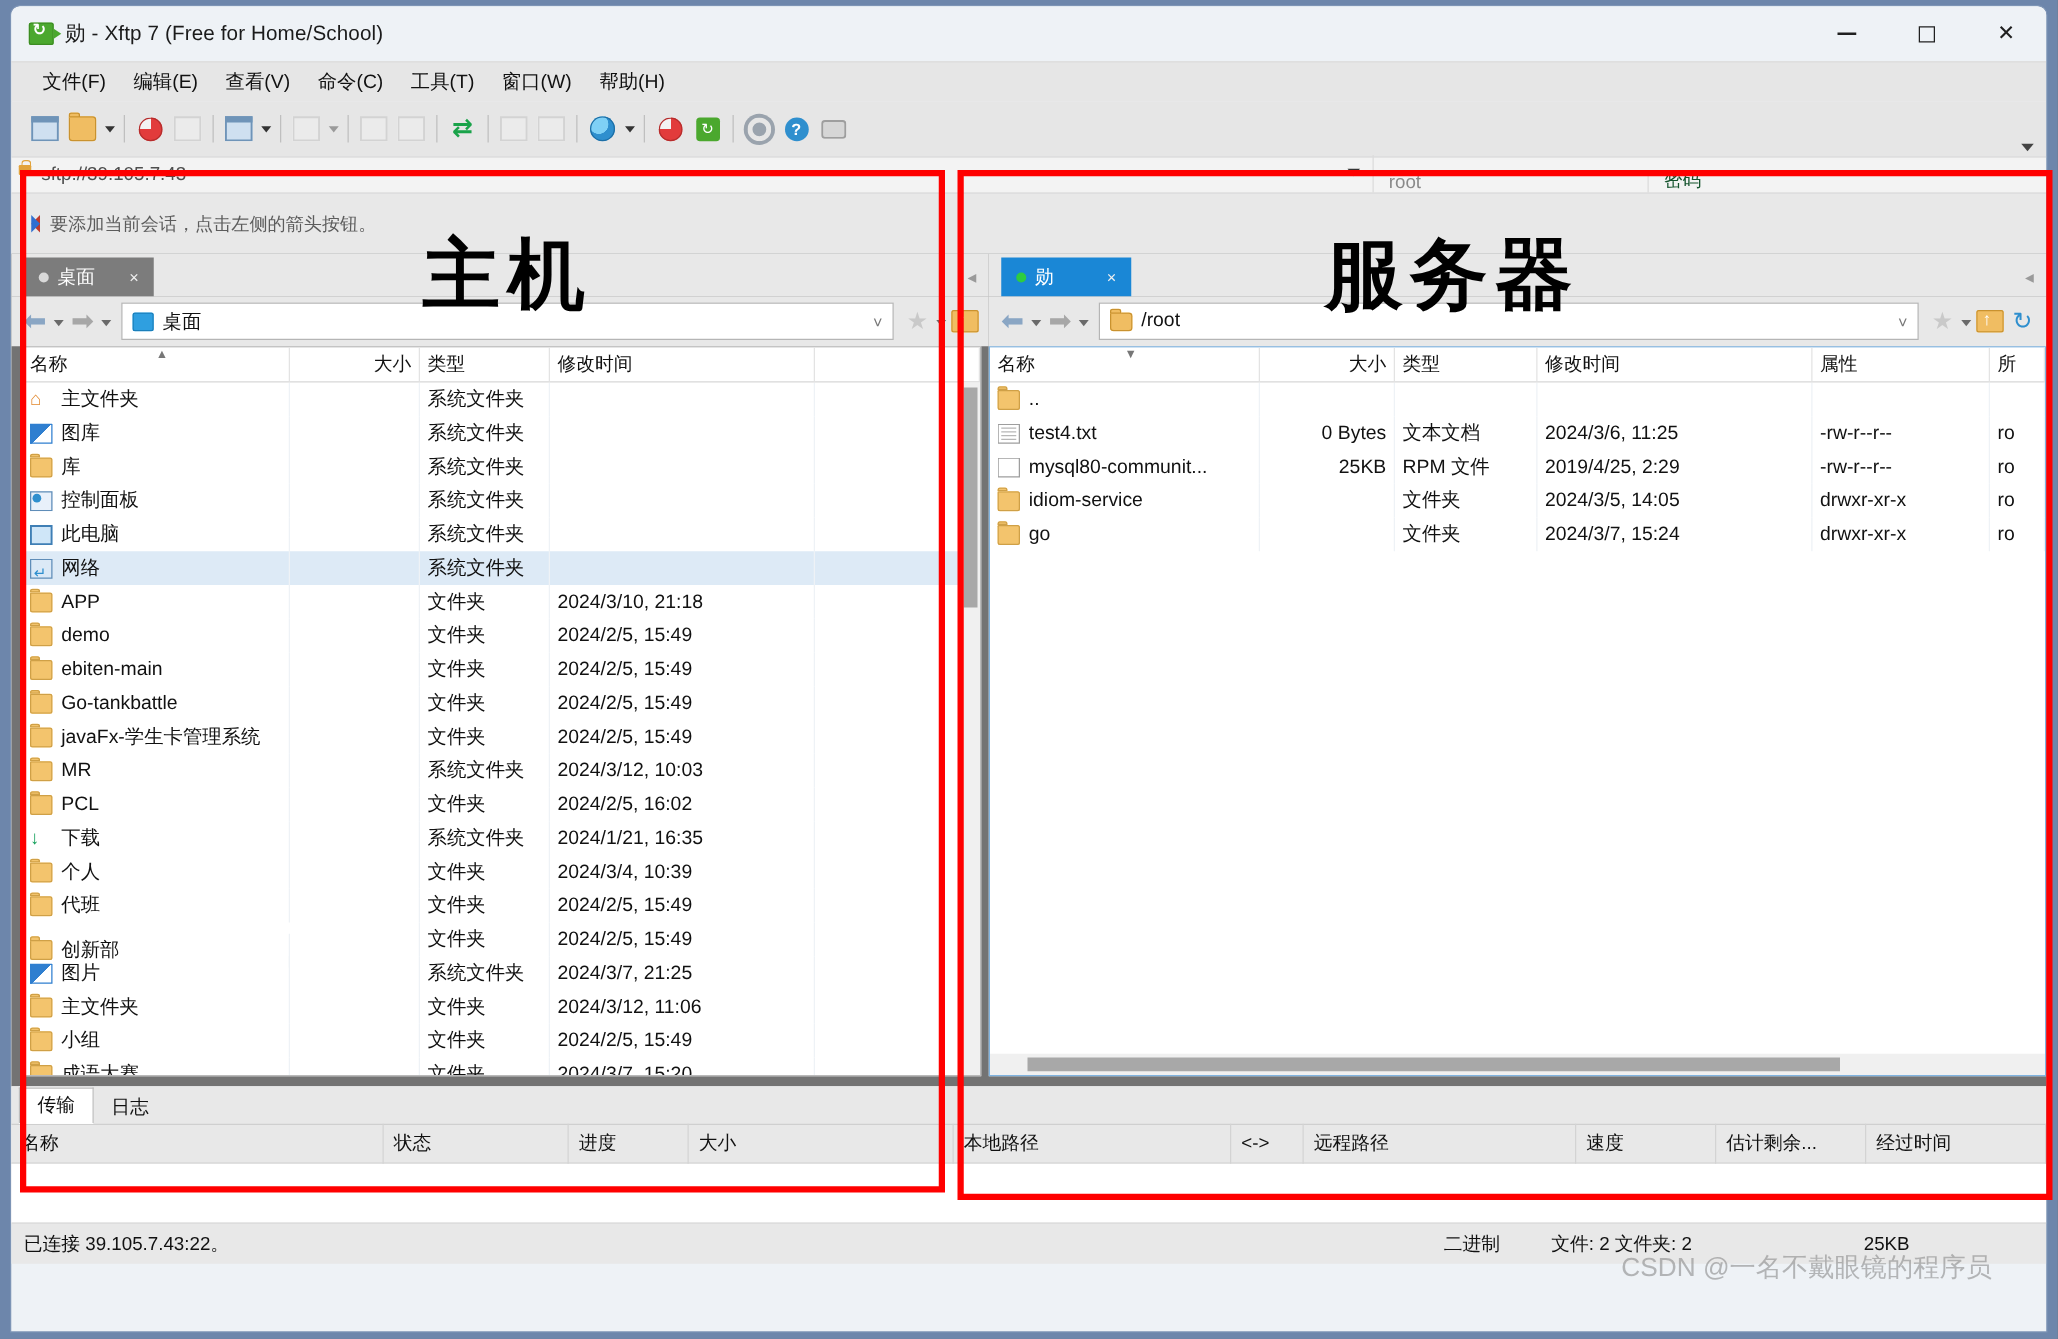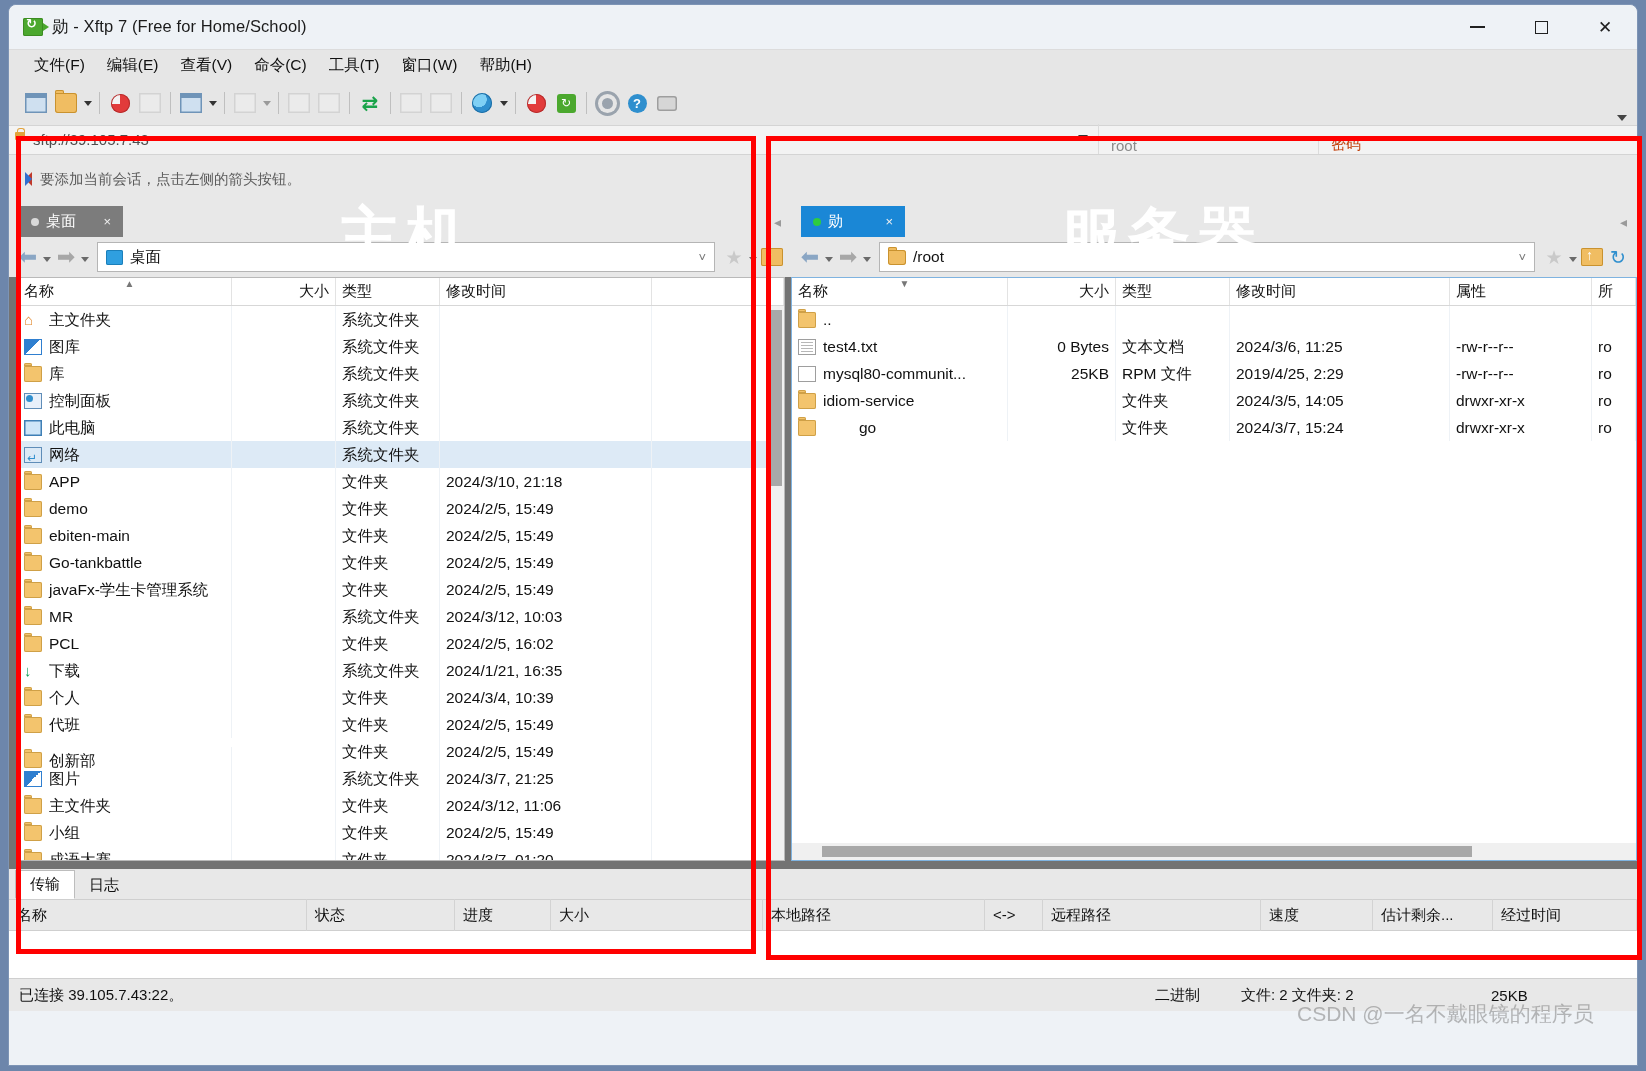--- a/index.html
+++ b/index.html
@@ -89,21 +89,21 @@
   }
   .addr-url {
     flex: 0 0 1090px; display: flex; align-items: center; height: 30px;
     padding-left: 24px; font-size: 15px; color: #4e4e4e; position: relative;
     border-right: 1px solid #dcdcdc;
   }
   .lock { position:absolute; left:6px; top:8px; width:10px; height:8px; background:#e2a33c; border-radius:1px; }
   .lock:before{content:""; position:absolute; left:2px; top:-4px; width:6px; height:5px; border:1.6px solid #e2a33c; border-bottom:none; border-radius:3px 3px 0 0;}
   .addr-caret { position: absolute; right: 10px; top: 11px; border-left:5px solid transparent;border-right:5px solid transparent;border-top:6px solid #333; }
   .addr-user { flex: 0 0 220px; padding-left: 12px; font-size: 15px; color: #8a8a8a; border-right: 1px solid #dcdcdc; }
-  .addr-pass { flex: 1; padding-left: 12px; font-size: 15px; color: #c2410c; }
+  .addr-pass { flex: 1; padding-left: 12px; font-size: 15px; color: #14532d; }
 
   
   .notice {
     height: 48px; background: #e8e8e8; display: flex; align-items: center;
     padding-left: 16px; font-size: 14.5px; color: #5c5c5c;
   }
   .notice-arrow { width:0;height:0; border-left:7px solid #2f6fd0; border-top:7px solid transparent; border-bottom:7px solid transparent; margin-right:8px; }
   .notice-arrow2 { width:0;height:0; border-right:7px solid #c0392b; border-top:7px solid transparent; border-bottom:7px solid transparent; margin-right:-7px; }
 
   
@@ -188,21 +188,21 @@
 
   
   .statusbar { height: 32px; background: #e8e8e8; display: flex; align-items: center; font-size: 15px; color: #111; position: relative; }
   .st-left { padding-left: 10px; }
   .st-mid { position: absolute; left: 1146px; }
   .st-files { position: absolute; left: 1232px; }
   .st-size { position: absolute; left: 1482px; }
 
   
   .redbox { position: absolute; border: 5px solid #ff0000; pointer-events: none; }
-  .redlabel { position: absolute; color: #ffffff; font-size: 62px; font-weight: bold; letter-spacing: 6px; pointer-events: none; font-family: "DejaVu Sans", sans-serif; margin-top: 16px; }
+  .redlabel { position: absolute; color: #000000; font-size: 62px; font-weight: bold; letter-spacing: 6px; pointer-events: none; font-family: "DejaVu Sans", sans-serif; }
   .watermark { position: absolute; color: rgba(130,130,130,.55); font-size: 21px; pointer-events: none; }
 </style>
 </head>
 <body>
 
 <div id="app">
 
   <div class="titlebar">
     <div class="app-icon"></div>
     <div class="title-text">勋 - Xftp 7 (Free for Home/School)</div>
@@ -560,21 +560,21 @@
               <div class="fc " style="width: 212px;">2024/2/5, 15:49</div>
               <div class="fc " style="flex: 1 1 0%;"></div>
             </div>
             <div class="frow">
               <div class="fc name" style="width: 214px;">
                 <span class="ficon fi-folder"></span>
                 <span>成语大赛</span>
               </div>
               <div class="fc num" style="width: 104px;"></div>
               <div class="fc " style="width: 104px;">文件夹</div>
-              <div class="fc " style="width: 212px;">2024/3/7, 01:20</div>
+              <div class="fc " style="width: 212px;">2024/3/7, 15:20</div>
               <div class="fc " style="flex: 1 1 0%;"></div>
             </div>
           </div>
         <div class="vscroll">
           <div class="vthumb" style="top:4px;height:176px"></div>
         </div>
       </div>
     </div>
 
     <div class="pane pane-right">
@@ -664,21 +664,21 @@
                 <span class="ficon fi-folder"></span>
                 <span>idiom-service</span>
               </div>
               <div class="fc num" style="width: 108px;"></div>
               <div class="fc " style="width: 114px;">文件夹</div>
               <div class="fc " style="width: 220px;">2024/3/5, 14:05</div>
               <div class="fc " style="width: 142px;">drwxr-xr-x</div>
               <div class="fc " style="flex: 1 1 0%;">ro</div>
             </div>
             <div class="frow">
-              <div class="fc name" style="width: 216px; gap: 36px;">
+              <div class="fc name" style="width: 216px;">
                 <span class="ficon fi-folder"></span>
                 <span>go</span>
               </div>
               <div class="fc num" style="width: 108px;"></div>
               <div class="fc " style="width: 114px;">文件夹</div>
               <div class="fc " style="width: 220px;">2024/3/7, 15:24</div>
               <div class="fc " style="width: 142px;">drwxr-xr-x</div>
               <div class="fc " style="flex: 1 1 0%;">ro</div>
             </div>
           </div>

